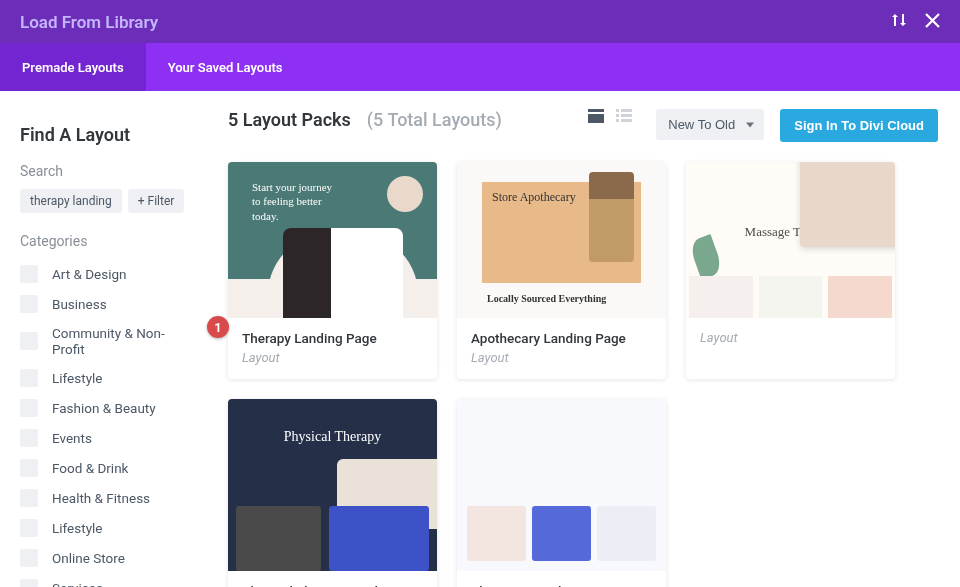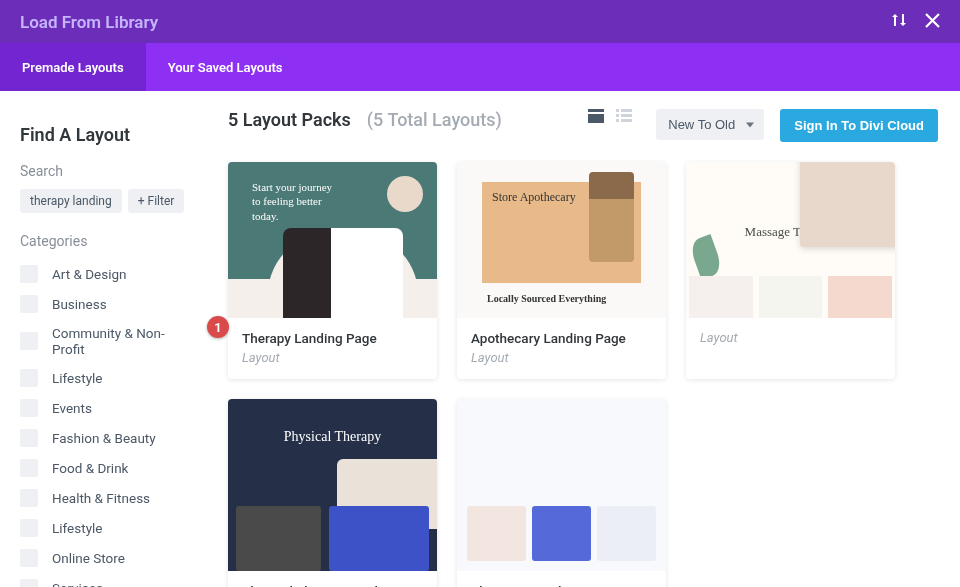--- a/index.html
+++ b/index.html
@@ -259,25 +259,25 @@
       <div class="cat-item">
           <span class="cat-box"></span>
           <span>Community &amp; Non-Profit</span>
         </div>
       <div class="cat-item">
           <span class="cat-box"></span>
           <span>Lifestyle</span>
         </div>
       <div class="cat-item">
           <span class="cat-box"></span>
+          <span>Fashion &amp; Beauty</span>
+        </div>
+      <div class="cat-item">
+          <span class="cat-box"></span>
           <span>Events</span>
-        </div>
-      <div class="cat-item">
-          <span class="cat-box"></span>
-          <span>Fashion &amp; Beauty</span>
         </div>
       <div class="cat-item">
           <span class="cat-box"></span>
           <span>Food &amp; Drink</span>
         </div>
       <div class="cat-item">
           <span class="cat-box"></span>
           <span>Health &amp; Fitness</span>
         </div>
       <div class="cat-item">

